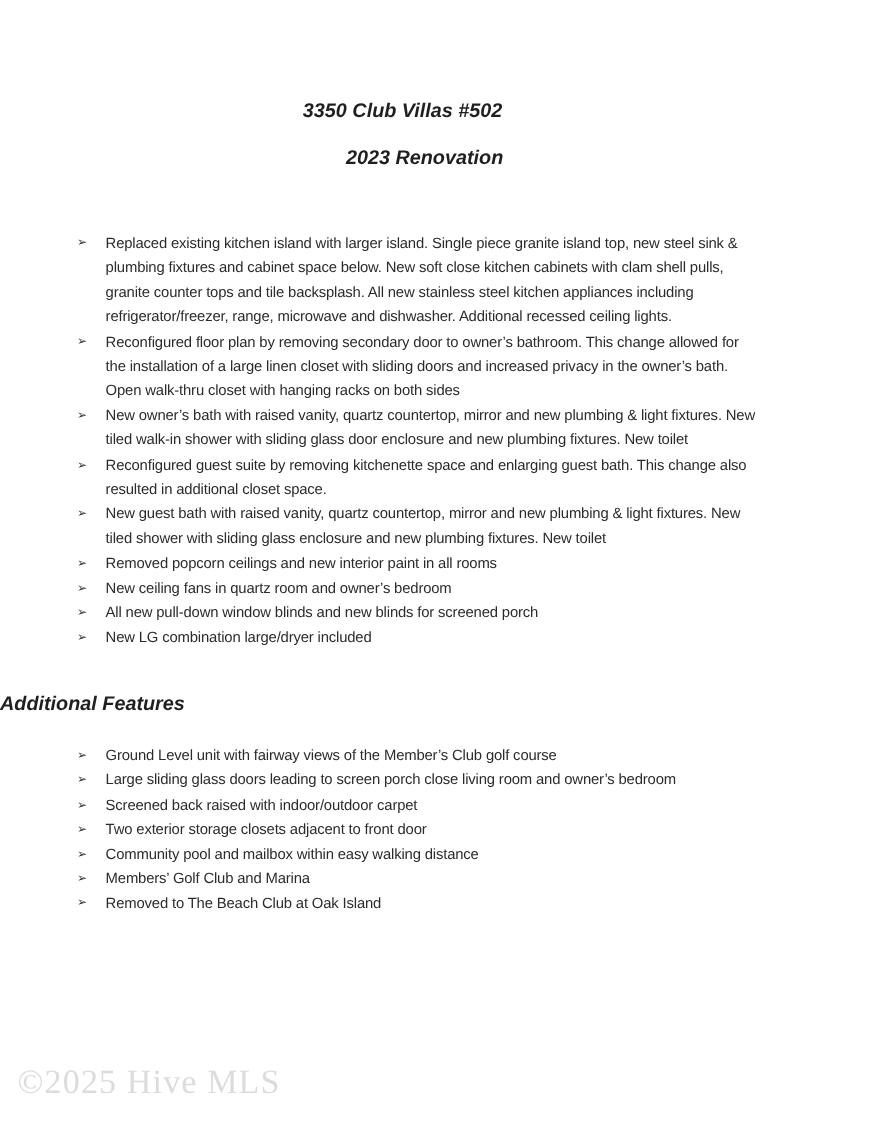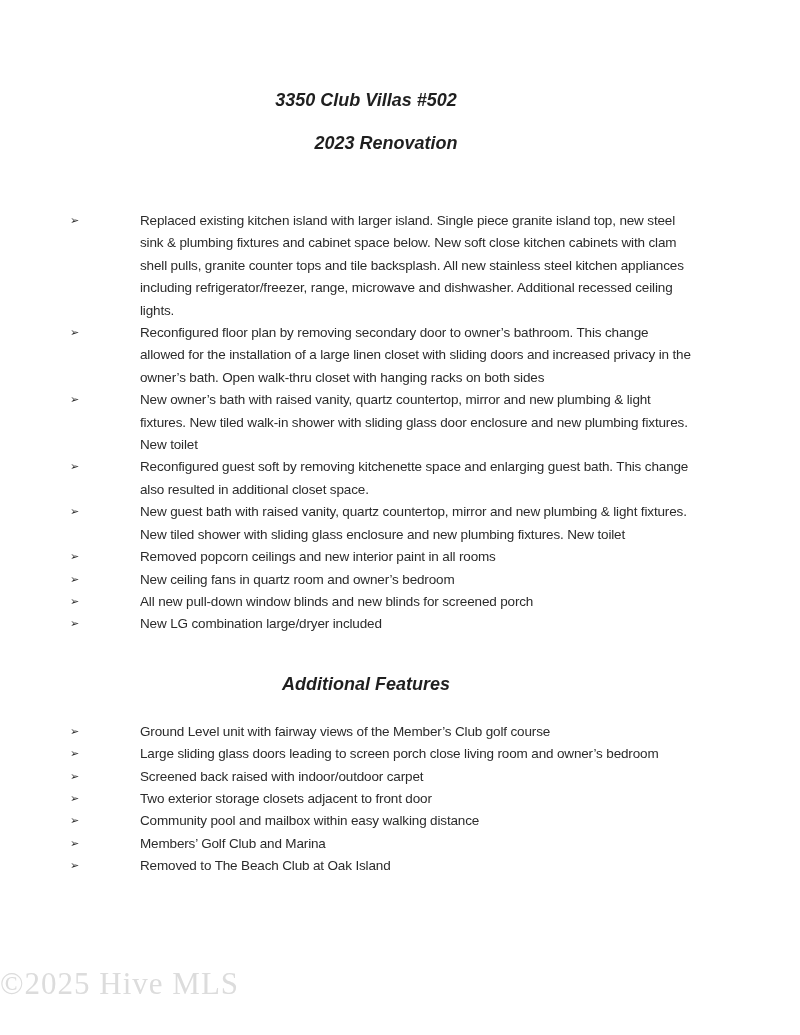--- a/index.html
+++ b/index.html
@@ -37,34 +37,34 @@
     color: #2b2b2b;
   }
   .bullet {
     flex: 0 0 26px;
     width: 26px;
     font-size: 11px;
     line-height: 22.4px;
     color: #2b2b2b;
     font-family: "DejaVu Sans", sans-serif;
   }
-  .item-text { flex: 1 1 auto; max-width: 662px; margin-left: 44px; }
+  .item-text { flex: 1 1 auto; max-width: 662px; }
   .features-heading {
     margin-top: 38px;
-    text-align: center;
+    text-align: left;
     font-size: 18px;
     font-weight: bold;
     font-style: italic;
     color: #1f1f1f;
     line-height: 21px;
   }
   .features-list { margin-top: 26px; }
   .watermark {
     position: absolute;
-    left: 0;
+    left: 16px;
     top: 966px;
     font-family: "Liberation Serif", serif;
     font-weight: normal;
     font-size: 31px;
     letter-spacing: 1px;
     color: #dcdcdc;
     user-select: none;
   }
 </style>
 </head>
@@ -89,21 +89,21 @@
         <span class="item-text">Reconfigured floor plan by removing secondary door to owner’s bathroom. This change allowed for the installation of a large linen closet with sliding doors and increased privacy in the owner’s bath. Open walk-thru closet with hanging racks on both sides</span>
       </li>
 
       <li class="bullet-item">
         <span class="bullet">➢</span>
         <span class="item-text">New owner’s bath with raised vanity, quartz countertop, mirror and new plumbing &amp; light fixtures. New tiled walk-in shower with sliding glass door enclosure and new plumbing fixtures. New toilet</span>
       </li>
 
       <li class="bullet-item">
         <span class="bullet">➢</span>
-        <span class="item-text">Reconfigured guest soft by removing kitchenette space and enlarging guest bath. This change also resulted in additional closet space.</span>
+        <span class="item-text">Reconfigured guest suite by removing kitchenette space and enlarging guest bath. This change also resulted in additional closet space.</span>
       </li>
 
       <li class="bullet-item">
         <span class="bullet">➢</span>
         <span class="item-text">New guest bath with raised vanity, quartz countertop, mirror and new plumbing &amp; light fixtures. New tiled shower with sliding glass enclosure and new plumbing fixtures. New toilet</span>
       </li>
 
       <li class="bullet-item">
         <span class="bullet">➢</span>
         <span class="item-text">Removed popcorn ceilings and new interior paint in all rooms</span>

